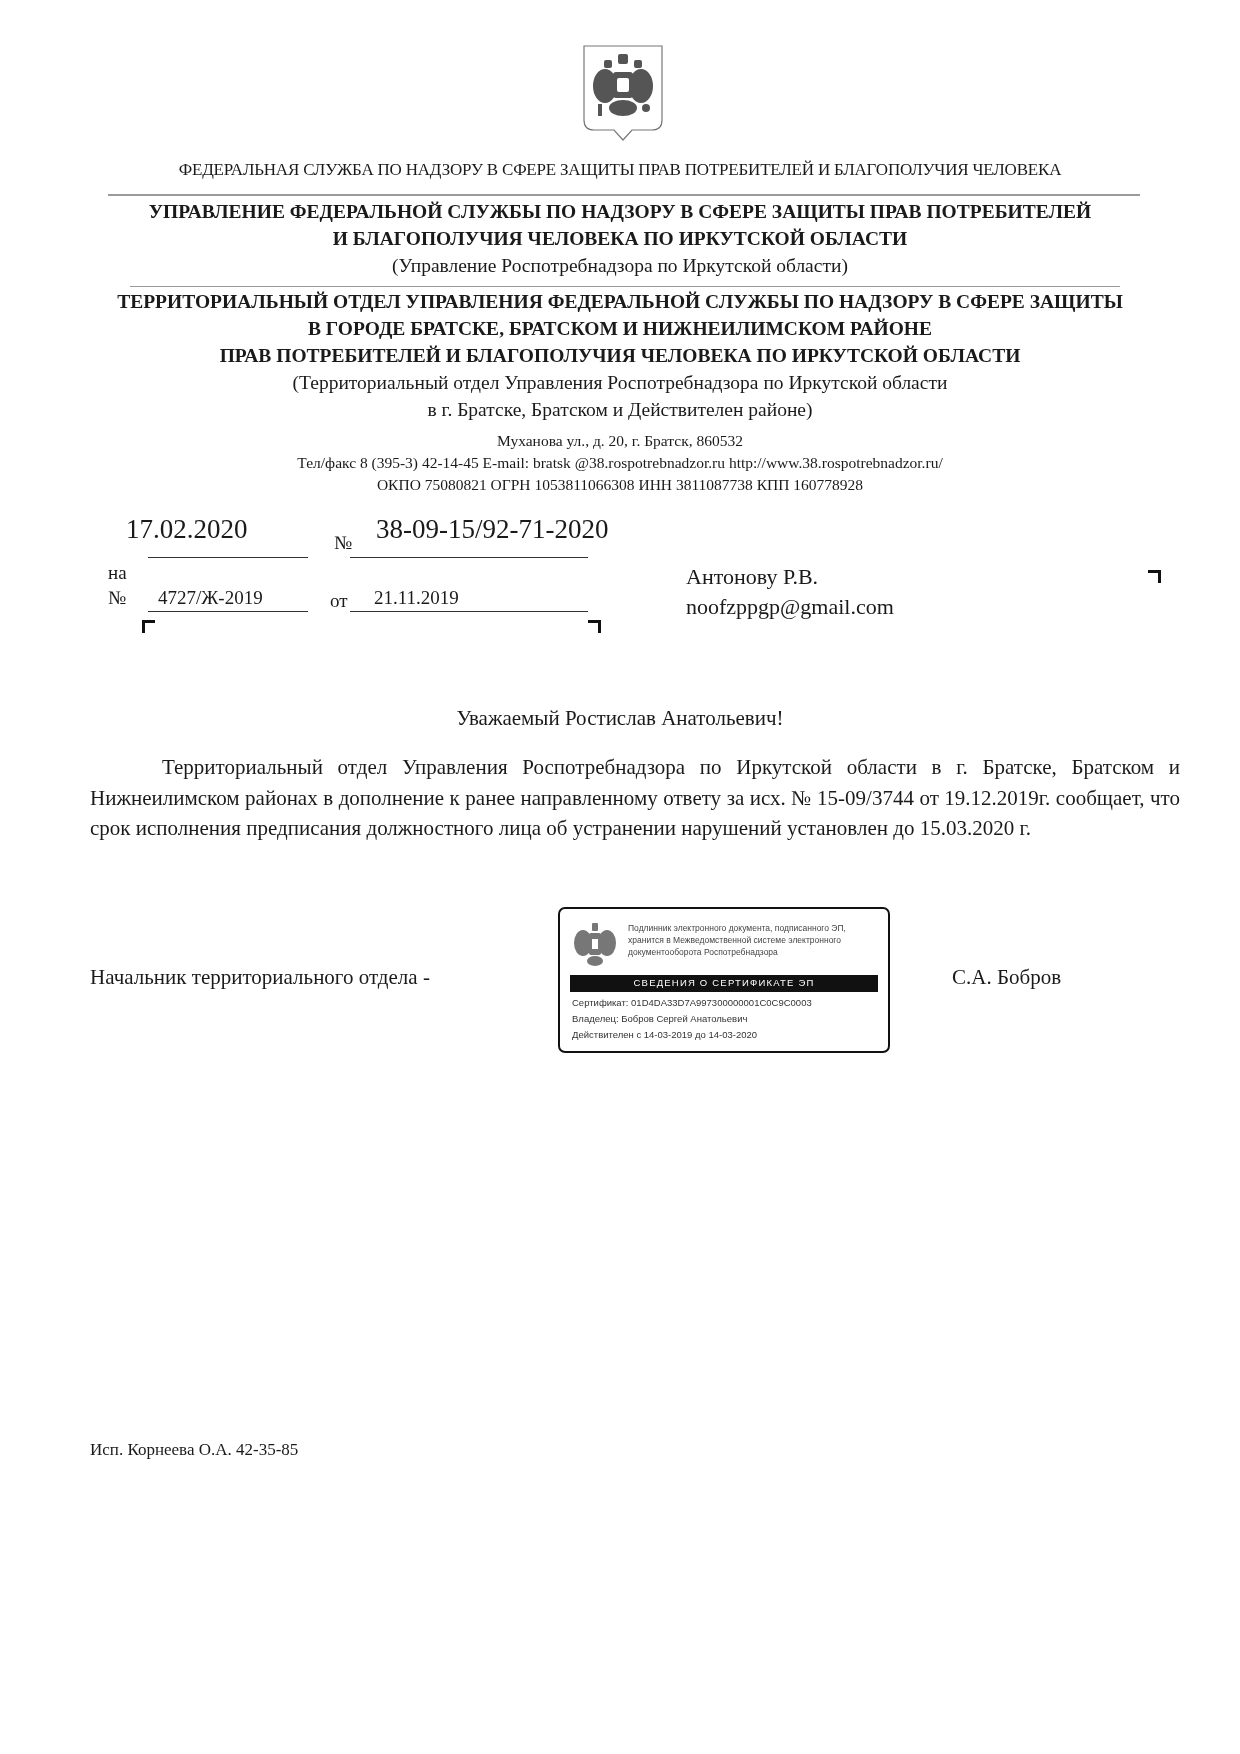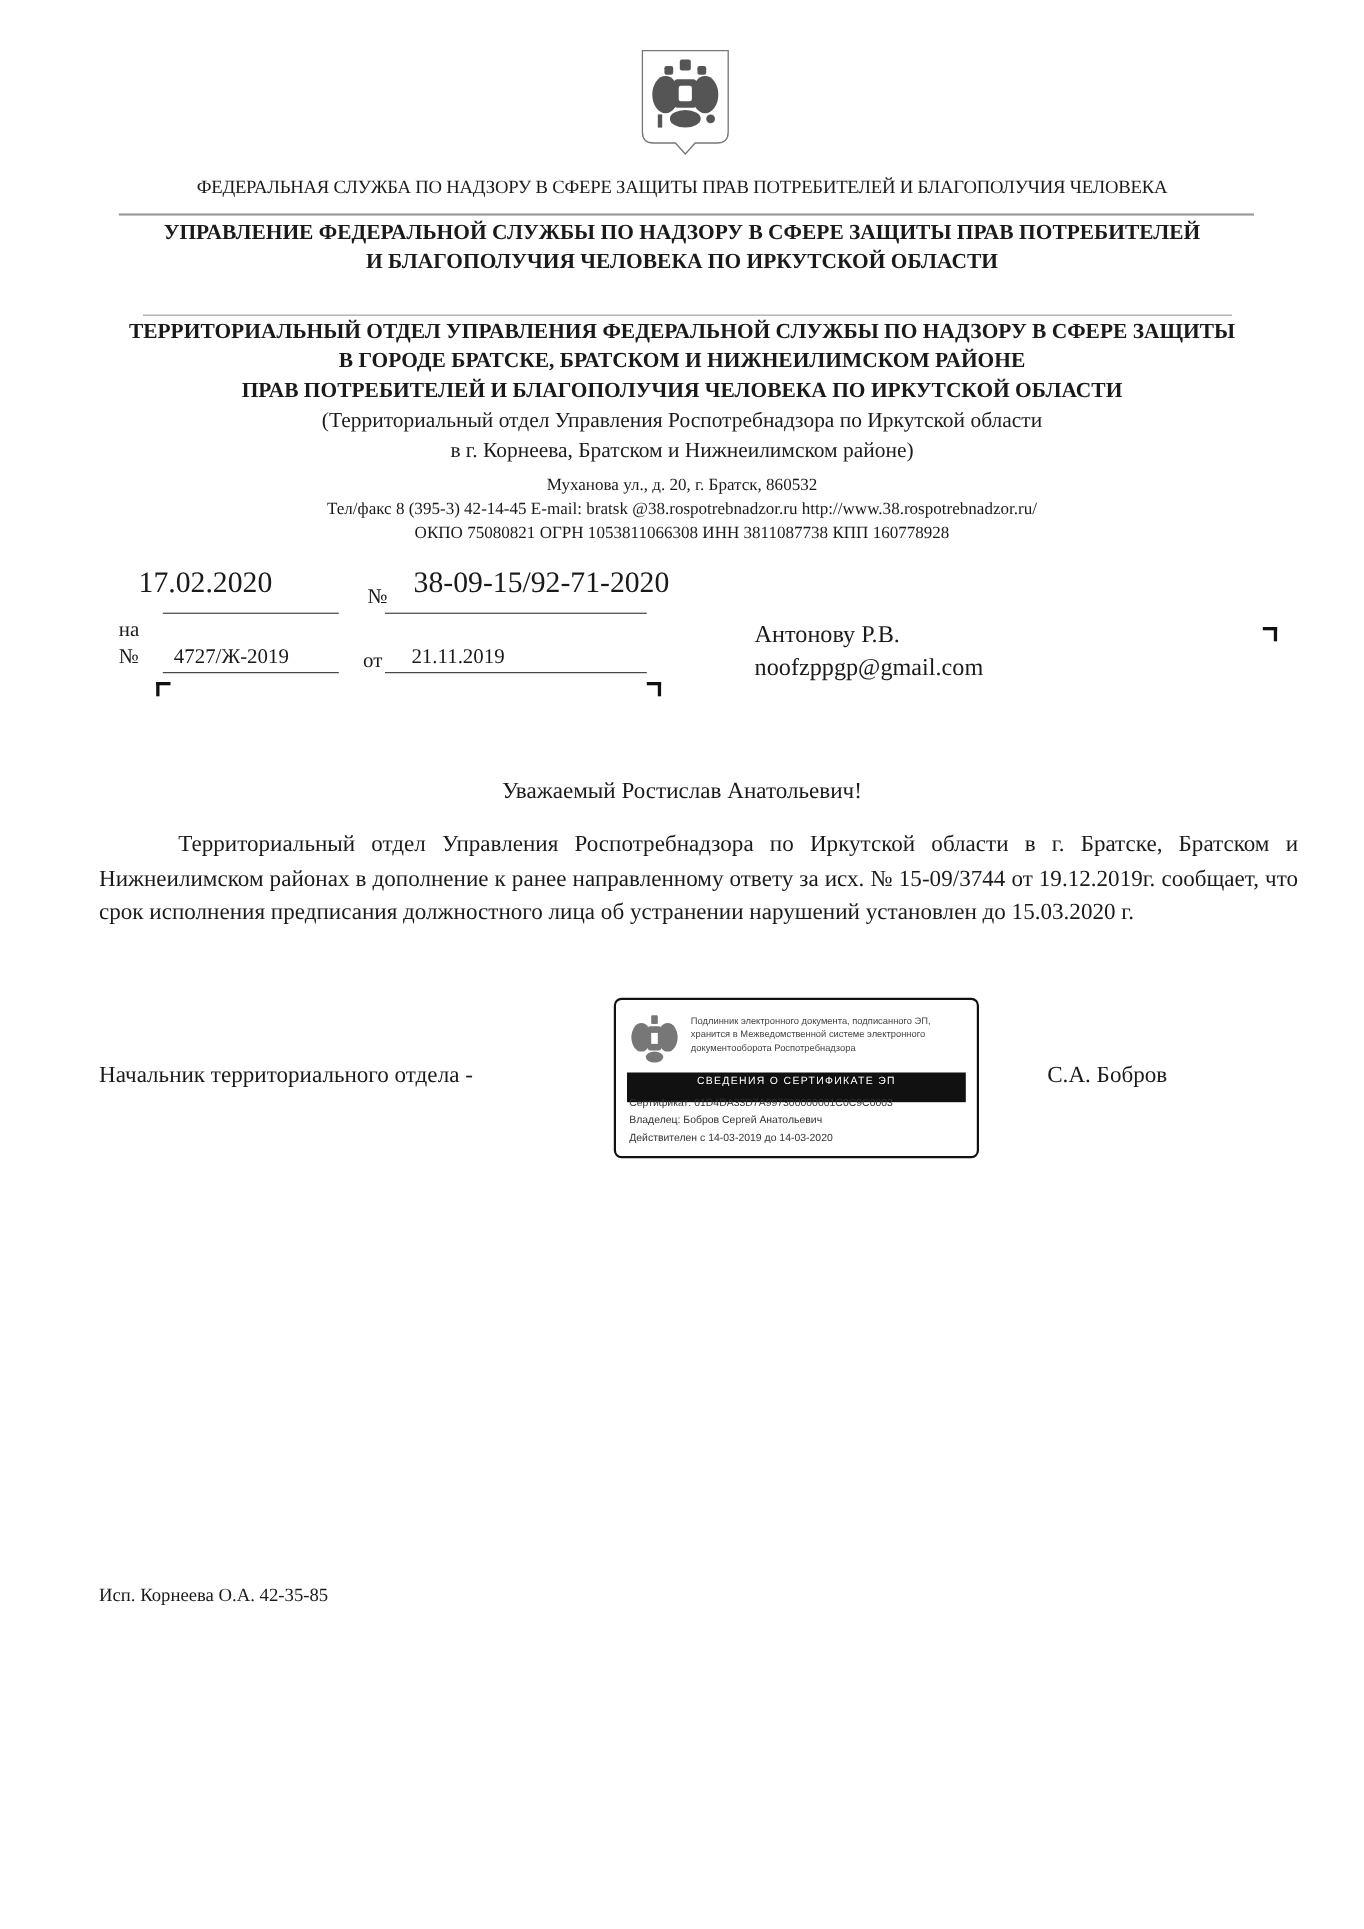--- a/index.html
+++ b/index.html
@@ -36,21 +36,21 @@
   #body-text { left: 90px; top: 752px; width: 1090px; font-size: 21px; line-height: 30.5px;
                text-align: justify; text-indent: 72px; }
 
   #sign-title { left: 90px; top: 965px; font-size: 21px; }
   #sign-name { left: 952px; top: 965px; font-size: 21px; }
 
   #stamp { left: 558px; top: 907px; width: 328px; height: 142px; border: 2.5px solid #111;
            border-radius: 7px; font-family: "Liberation Sans", "DejaVu Sans", sans-serif; }
   #stamp-emblem { left: 10px; top: 10px; width: 50px; height: 50px; }
   #stamp-note { left: 68px; top: 13px; width: 252px; font-size: 8.5px; line-height: 12px; color: #444; }
-  #stamp-band { left: 10px; top: 66px; width: 308px; height: 27px; background: #111; color: #fff;
+  #stamp-band { left: 10px; top: 66px; width: 308px; height: 17px; background: #111; color: #fff;
                 font-size: 9.5px; line-height: 15px; text-align: center; letter-spacing: 1.2px; }
   .stamp-line { left: 12px; font-size: 9.5px; color: #333; }
 
   #executor { left: 90px; top: 1440px; font-size: 17px; }
 </style>
 </head>
 <body>
 
 <div id="emblem" class="abs">
   <svg width="86" height="102" viewBox="0 0 86 102">
@@ -71,29 +71,30 @@
     </g>
   </svg>
 </div>
 
 <div class="abs center agency">ФЕДЕРАЛЬНАЯ СЛУЖБА ПО НАДЗОРУ В СФЕРЕ  ЗАЩИТЫ ПРАВ ПОТРЕБИТЕЛЕЙ И БЛАГОПОЛУЧИЯ ЧЕЛОВЕКА</div>
 <div class="abs rule1"></div>
 
 <div id="dept-block" class="abs center">
   <div class="dept-bold">УПРАВЛЕНИЕ ФЕДЕРАЛЬНОЙ СЛУЖБЫ ПО НАДЗОРУ В СФЕРЕ ЗАЩИТЫ ПРАВ ПОТРЕБИТЕЛЕЙ</div>
   <div class="dept-bold">И БЛАГОПОЛУЧИЯ ЧЕЛОВЕКА ПО ИРКУТСКОЙ ОБЛАСТИ</div>
+  <div class="dept-reg">(Управление Роспотребнадзора по Иркутской области)</div>
 </div>
 <div class="abs rule2"></div>
 
 <div id="terr-block" class="abs center">
   <div class="dept-bold">ТЕРРИТОРИАЛЬНЫЙ ОТДЕЛ УПРАВЛЕНИЯ ФЕДЕРАЛЬНОЙ СЛУЖБЫ ПО НАДЗОРУ В СФЕРЕ ЗАЩИТЫ</div>
   <div class="dept-bold">В ГОРОДЕ БРАТСКЕ, БРАТСКОМ И НИЖНЕИЛИМСКОМ РАЙОНЕ</div>
   <div class="dept-bold">ПРАВ ПОТРЕБИТЕЛЕЙ И БЛАГОПОЛУЧИЯ ЧЕЛОВЕКА ПО ИРКУТСКОЙ ОБЛАСТИ</div>
   <div class="dept-reg">(Территориальный отдел Управления Роспотребнадзора по Иркутской области</div>
-  <div class="dept-reg">в г. Корнеева, Братском и Нижнеилимском районе)</div>
+  <div class="dept-reg">в г. Братске, Братском и Действителен районе)</div>
 </div>
 
 <div id="contacts" class="abs center">
   <div>Муханова ул., д. 20, г. Братск, 860532</div>
   <div>Тел/факс 8 (395-3) 42-14-45 E-mail:  bratsk @38.rospotrebnadzor.ru  http://www.38.rospotrebnadzor.ru/</div>
   <div>ОКПО 75080821 ОГРН 1053811066308 ИНН 3811087738  КПП 160778928</div>
 </div>
 
 <div class="abs field-val" style="left:126px; top:514px;">17.02.2020</div>
 <div class="abs uline" style="left:148px; top:557px; width:160px;"></div>

